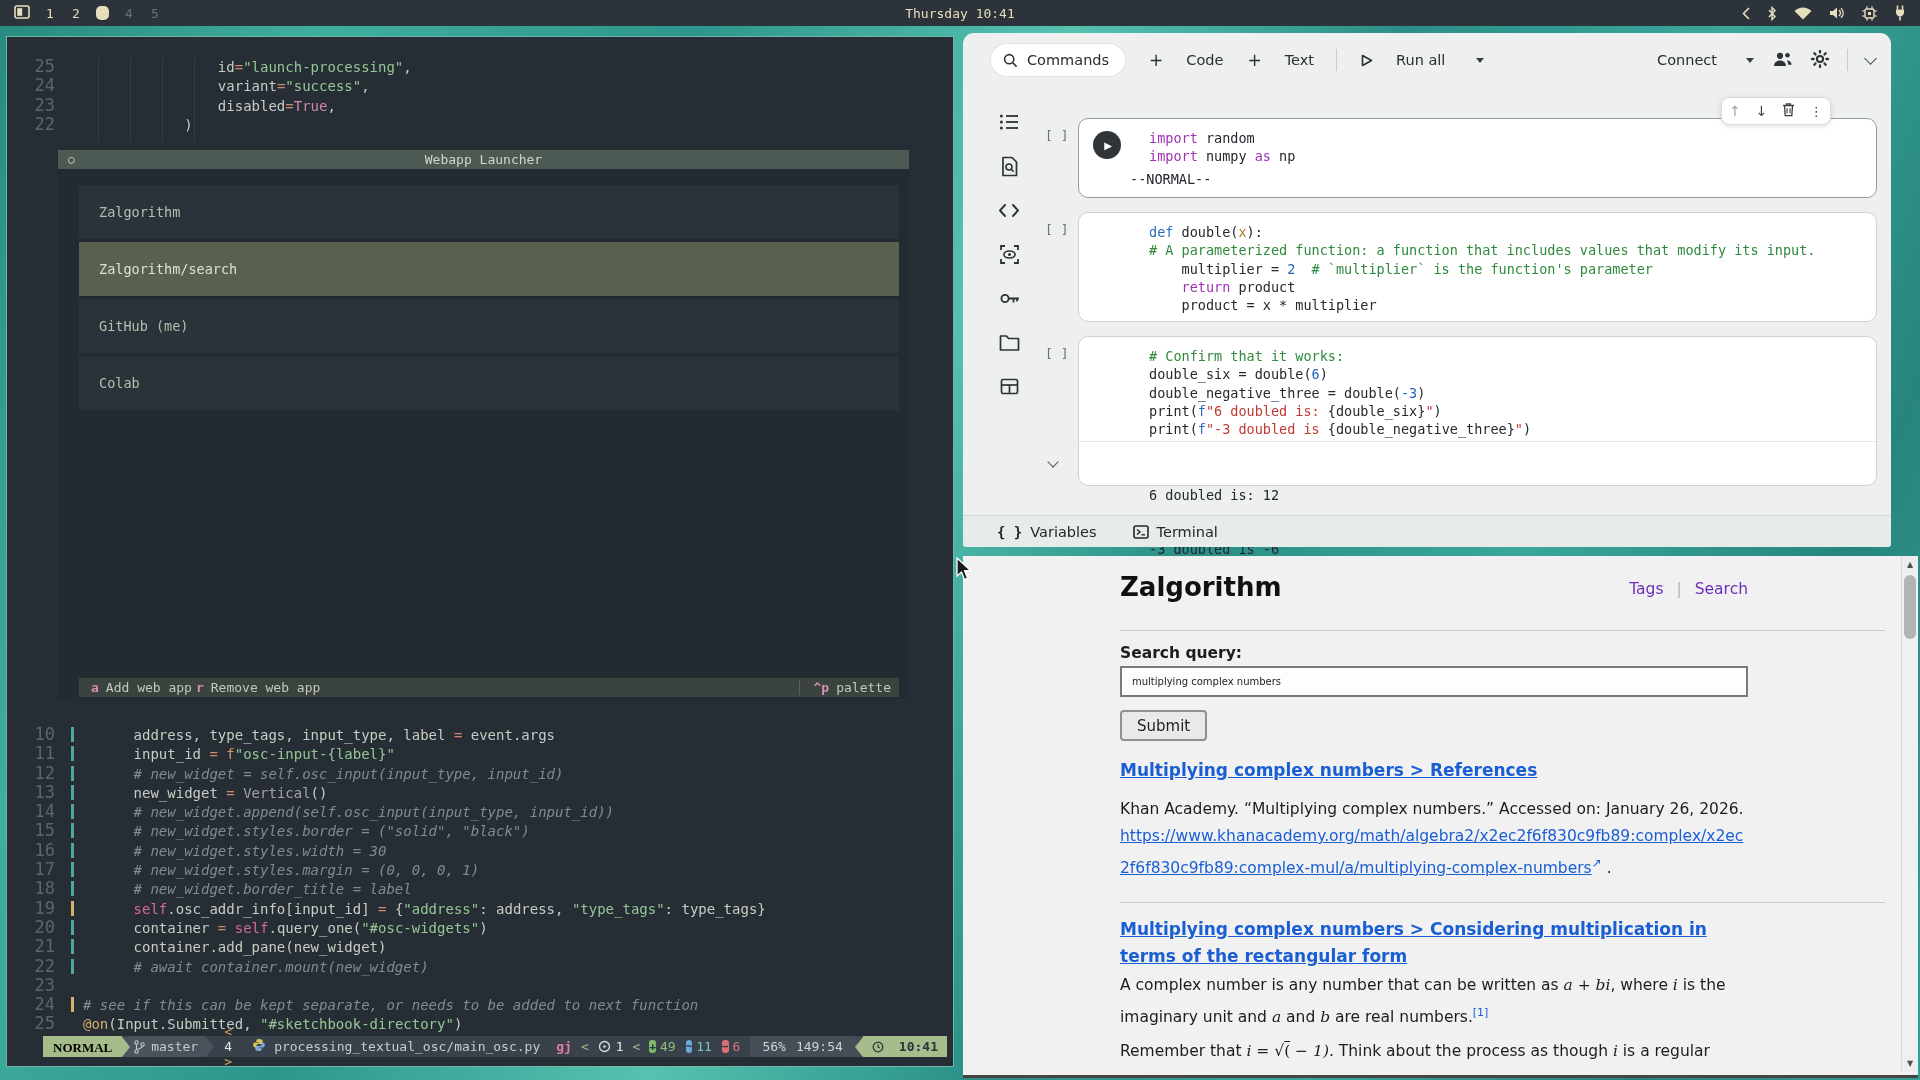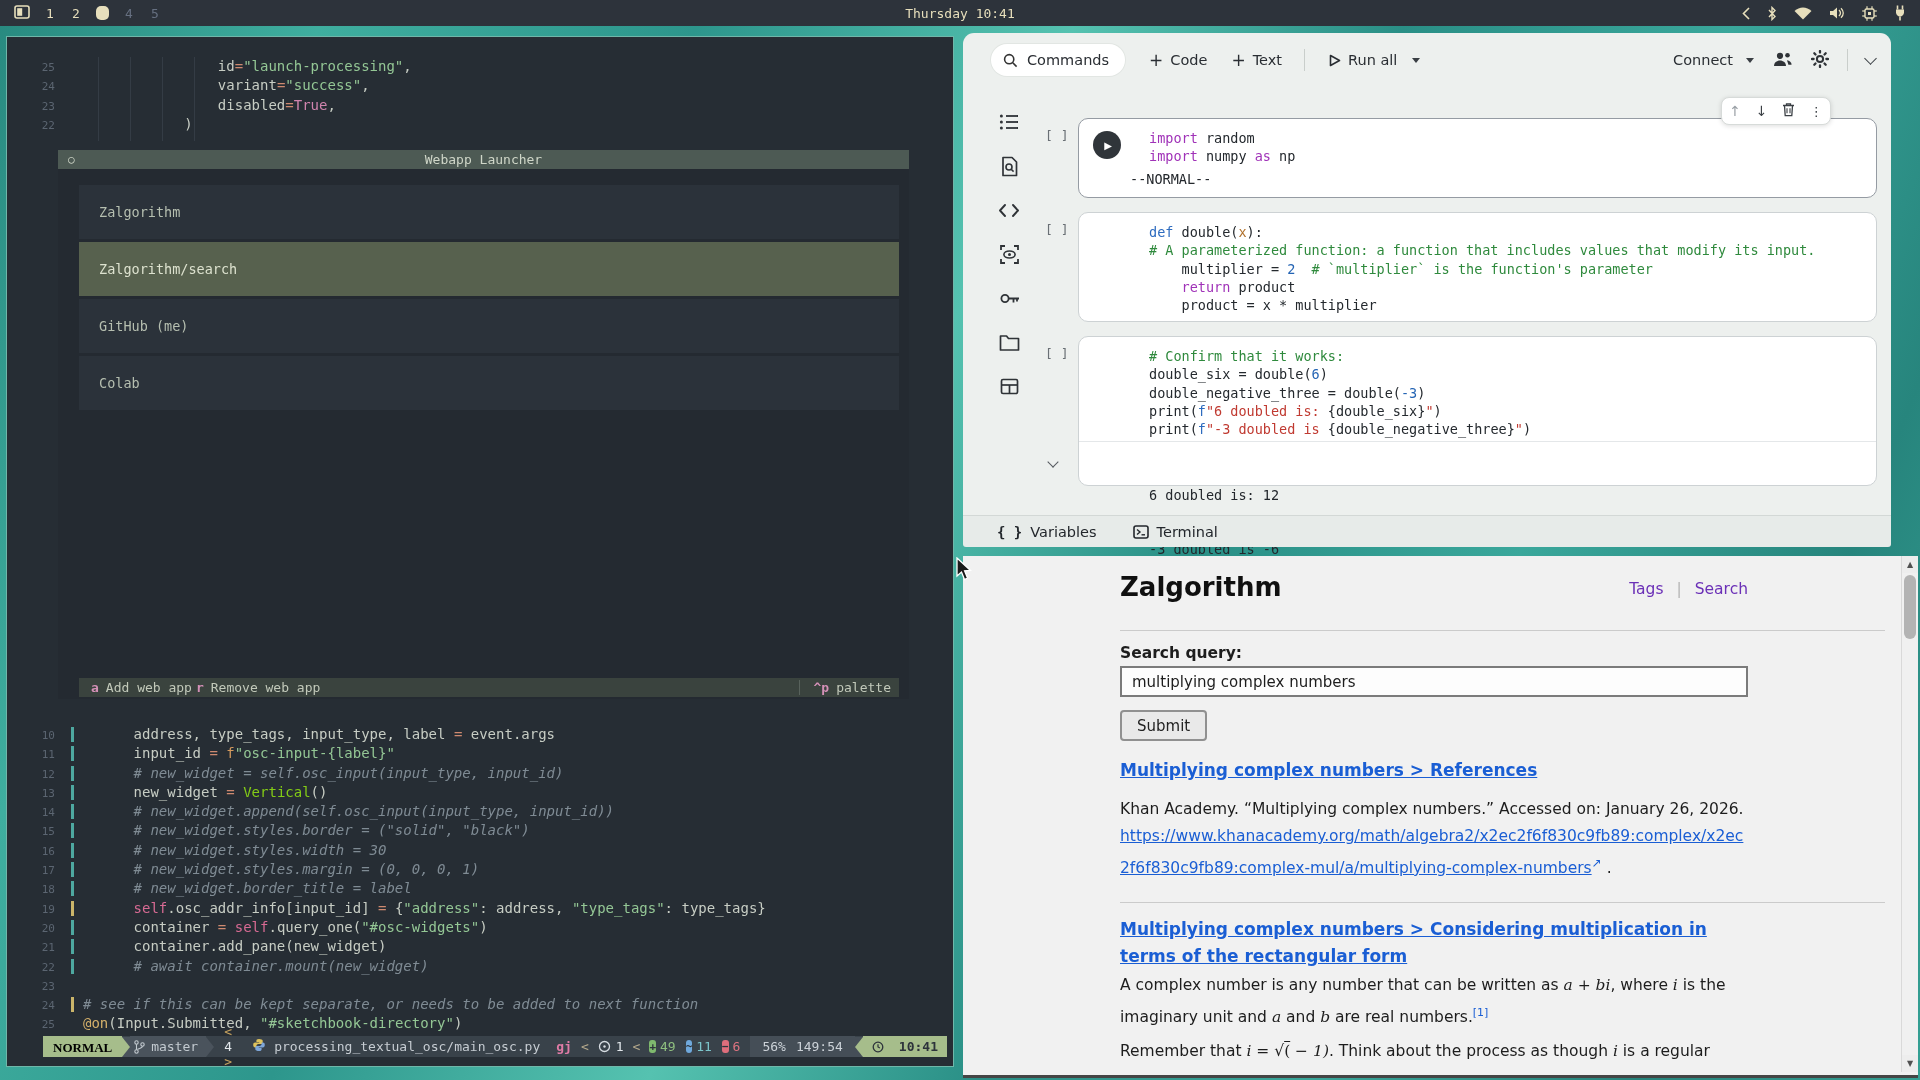--- a/index.html
+++ b/index.html
@@ -17,36 +17,36 @@
   .ws.dim { color:#667081; }
   .ws.active { width:13px; height:14px; background:#e7dfbc; border-radius:5px; }
   .tb-clock { position:absolute; left:0; right:0; text-align:center; pointer-events:none; }
   .tb-tray { margin-left:auto; display:flex; align-items:center; gap:17px; margin-right:14px; }
   .tb-tray .ticon { display:flex; align-items:center; }
 
   
   .win-term { position:absolute; left:6px; top:36px; width:948px; height:1031px; background:#262d34;
     border:1px solid #6fb7a9; font-family:"DejaVu Sans Mono",monospace; font-size:14px; color:#c7cdc4; overflow:hidden; }
   .cl { height:19.3px; line-height:19.3px; white-space:pre; position:relative; }
-  .cl .num { display:inline-block; width:56px; padding-right:8px; text-align:right; color:#5b6571; font-size:11px; }
+  .cl .num { display:inline-block; width:56px; padding-right:8px; text-align:right; color:#5b6571; font-size:17px; }
   .cl .code { white-space:pre; padding-left:20px; }
   .gm { position:absolute; left:64px; top:2px; width:3px; height:15px; }
   .gm-teal { background:#4ea8a0; }
   .gm-yellow { background:#cbb56a; }
   .topcode { position:absolute; left:0; top:20px; }
   .guide { position:absolute; width:1px; background:#343c45; }
   .gutter-one { position:absolute; left:30px; top:498px; width:32px; text-align:right; color:#dde3e9; font-size:13px; }
   
   .win-term .sg-p { color:#c7cdc4; }
   .win-term .sg-s { color:#94c795; }
   .win-term .sg-kw { color:#d084ae; }
   .win-term .sg-op { color:#cf8a70; }
   .win-term .sg-c { color:#7f8b94; font-style:italic; }
   .win-term .sg-fs { color:#d49a5e; }
-  .win-term .sg-fn { color:#84cc16; }
+  .win-term .sg-fn { color:#a3a3a3; }
   .win-term .sg-sf { color:#d76a93; }
   .win-term .sg-dc { color:#d4b06a; }
   
   .launcher { position:absolute; left:51px; top:113px; width:851px; height:549px; background:#242a31; }
   .l-title { height:19px; background:#4d5a54; color:#cfd6c8; font-size:13px; line-height:19px; text-align:center; position:relative; }
   .l-ind { position:absolute; left:10px; top:0; font-size:11px; }
   .l-list { position:absolute; left:21px; right:10px; top:35px; }
   .l-item { height:54px; line-height:54px; padding-left:20px; margin-bottom:3px; background:#2b323a; color:#b6bfb0; font-size:13.5px; }
   .l-item.sel { background:#57614e; color:#dde2cf; }
   .l-footer { position:absolute; left:21px; right:10px; bottom:2px; height:19px; background:#3a433e;
@@ -77,21 +77,21 @@
   .dnum.add { color:#8fbf7f; } .dnum.mod { color:#7cc5cb; } .dnum.del { color:#dd7380; }
   .sb-right { margin-left:auto; height:100%; display:flex; align-items:center; }
   .sb-pct { background:#454e57; color:#ccd2d8; height:100%; line-height:21px; padding:0 12px; display:flex; gap:10px; }
   .tri.tg { border-top:10.5px solid transparent; border-bottom:10.5px solid transparent; border-right:8px solid #a6bd8b; background:#454e57; border-left:none; }
   .sb-time { background:#a6bd8b; color:#2d333b; font-weight:bold; height:100%; padding:0 9px; display:flex; align-items:center; gap:15px; }
 
   
   .win-nb { position:absolute; left:963px; top:33px; width:928px; height:514px; background:#edf0ee; border-radius:11px; color:#2a2e33; }
   .nbtb { position:absolute; left:28px; right:16px; top:10px; height:34px; display:flex; align-items:center; font-size:14.5px; }
   .pill-commands { background:#fff; border-radius:17px; height:32px; padding:0 16px 0 12px; display:flex; align-items:center; gap:9px; box-shadow:0 0 0 1px #e2e6e3; }
-  .tb-btn { display:flex; align-items:center; gap:7px; margin-left:24px; }
+  .tb-btn { display:flex; align-items:center; gap:23px; margin-left:24px; }
   .plus::before { content:"+"; font-size:17px; color:#2a2e33; }
   .nbdiv { width:1px; height:22px; background:#c9cecb; margin-left:22px; }
   .caret { width:0; height:0; border-left:4.5px solid transparent; border-right:4.5px solid transparent; border-top:5.5px solid #3a3f44; }
   .tb-right { margin-left:auto; display:flex; align-items:center; gap:18px; }
   .chev-down { width:9px; height:9px; border-right:1.8px solid #3a3f44; border-bottom:1.8px solid #3a3f44; transform:rotate(45deg); margin-top:-4px; }
   .nbsb { position:absolute; left:24px; top:78px; width:44px; display:flex; flex-direction:column; align-items:center; gap:22px; }
   .nbsb .sico { width:22px; height:22px; display:flex; align-items:center; justify-content:center; }
   .cellmark { position:absolute; left:82px; font-family:"DejaVu Sans Mono",monospace; font-size:13px; color:#6a7075; }
   .cell { position:absolute; left:115px; width:799px; background:#fff; border:1px solid #cdd2d4; border-radius:10px; }
   .cell1 { top:85px; height:80px; border-color:#959ba3; }
@@ -129,21 +129,21 @@
   .win-br { position:absolute; left:963px; top:556px; width:955px; height:522px; background:#f1f1f1; color:#1d1d1d;
     border-bottom:3px solid #454545; overflow:hidden; }
   .bhead { position:absolute; left:157px; top:16px; width:628px; display:flex; align-items:flex-end; justify-content:space-between; }
   .btitle { font-size:26px; font-weight:bold; color:#101010; }
   .bnav { font-size:15.5px; display:flex; align-items:center; gap:13px; padding-bottom:4px; }
   .bnav a { color:#6b30b7; text-decoration:none; cursor:pointer; }
   .bnav .nsep { color:#b5b5b5; }
   .bhr { position:absolute; left:157px; right:33px; height:1px; background:#cbcbcb; }
   .blabel { position:absolute; left:157px; top:88px; font-size:15.5px; font-weight:bold; }
   .binput { position:absolute; left:157px; top:110px; width:628px; height:31px; border:2px solid #7b7b7b; background:#fdfdfd;
-    font-family:"DejaVu Sans",sans-serif; font-size:15px; padding:0 10px; color:#1d1d1d; }
+    font-family:"DejaVu Sans",sans-serif; font-size:10px; padding:0 10px; color:#1d1d1d; }
   .bsubmit { position:absolute; left:157px; top:154px; height:31px; padding:0 15px; font-family:"DejaVu Sans",sans-serif;
     font-size:15px; color:#222; background:#e9e9e9; border:2px solid #909090; border-radius:4px; }
   .rlink { font-size:17px; font-weight:bold; color:#1a5ed4; text-decoration:underline; cursor:pointer; display:block; }
   .rlink1 { position:absolute; left:157px; top:204px; width:628px; }
   .rpara1 { position:absolute; left:157px; top:240px; width:628px; font-size:15.5px; line-height:27px; overflow-wrap:anywhere; }
   .urllink { color:#1a5ed4; text-decoration:underline; cursor:pointer; }
   .extarrow { color:#1a5ed4; font-size:12px; vertical-align:super; text-decoration:none; }
   .rlink2 { position:absolute; left:157px; top:360px; width:628px; line-height:27px; }
   .rpara2 { position:absolute; left:157px; top:416px; width:628px; font-size:15.5px; line-height:27px; }
   .rpara3 { position:absolute; left:157px; top:482px; width:628px; font-size:15.5px; line-height:27px; }

